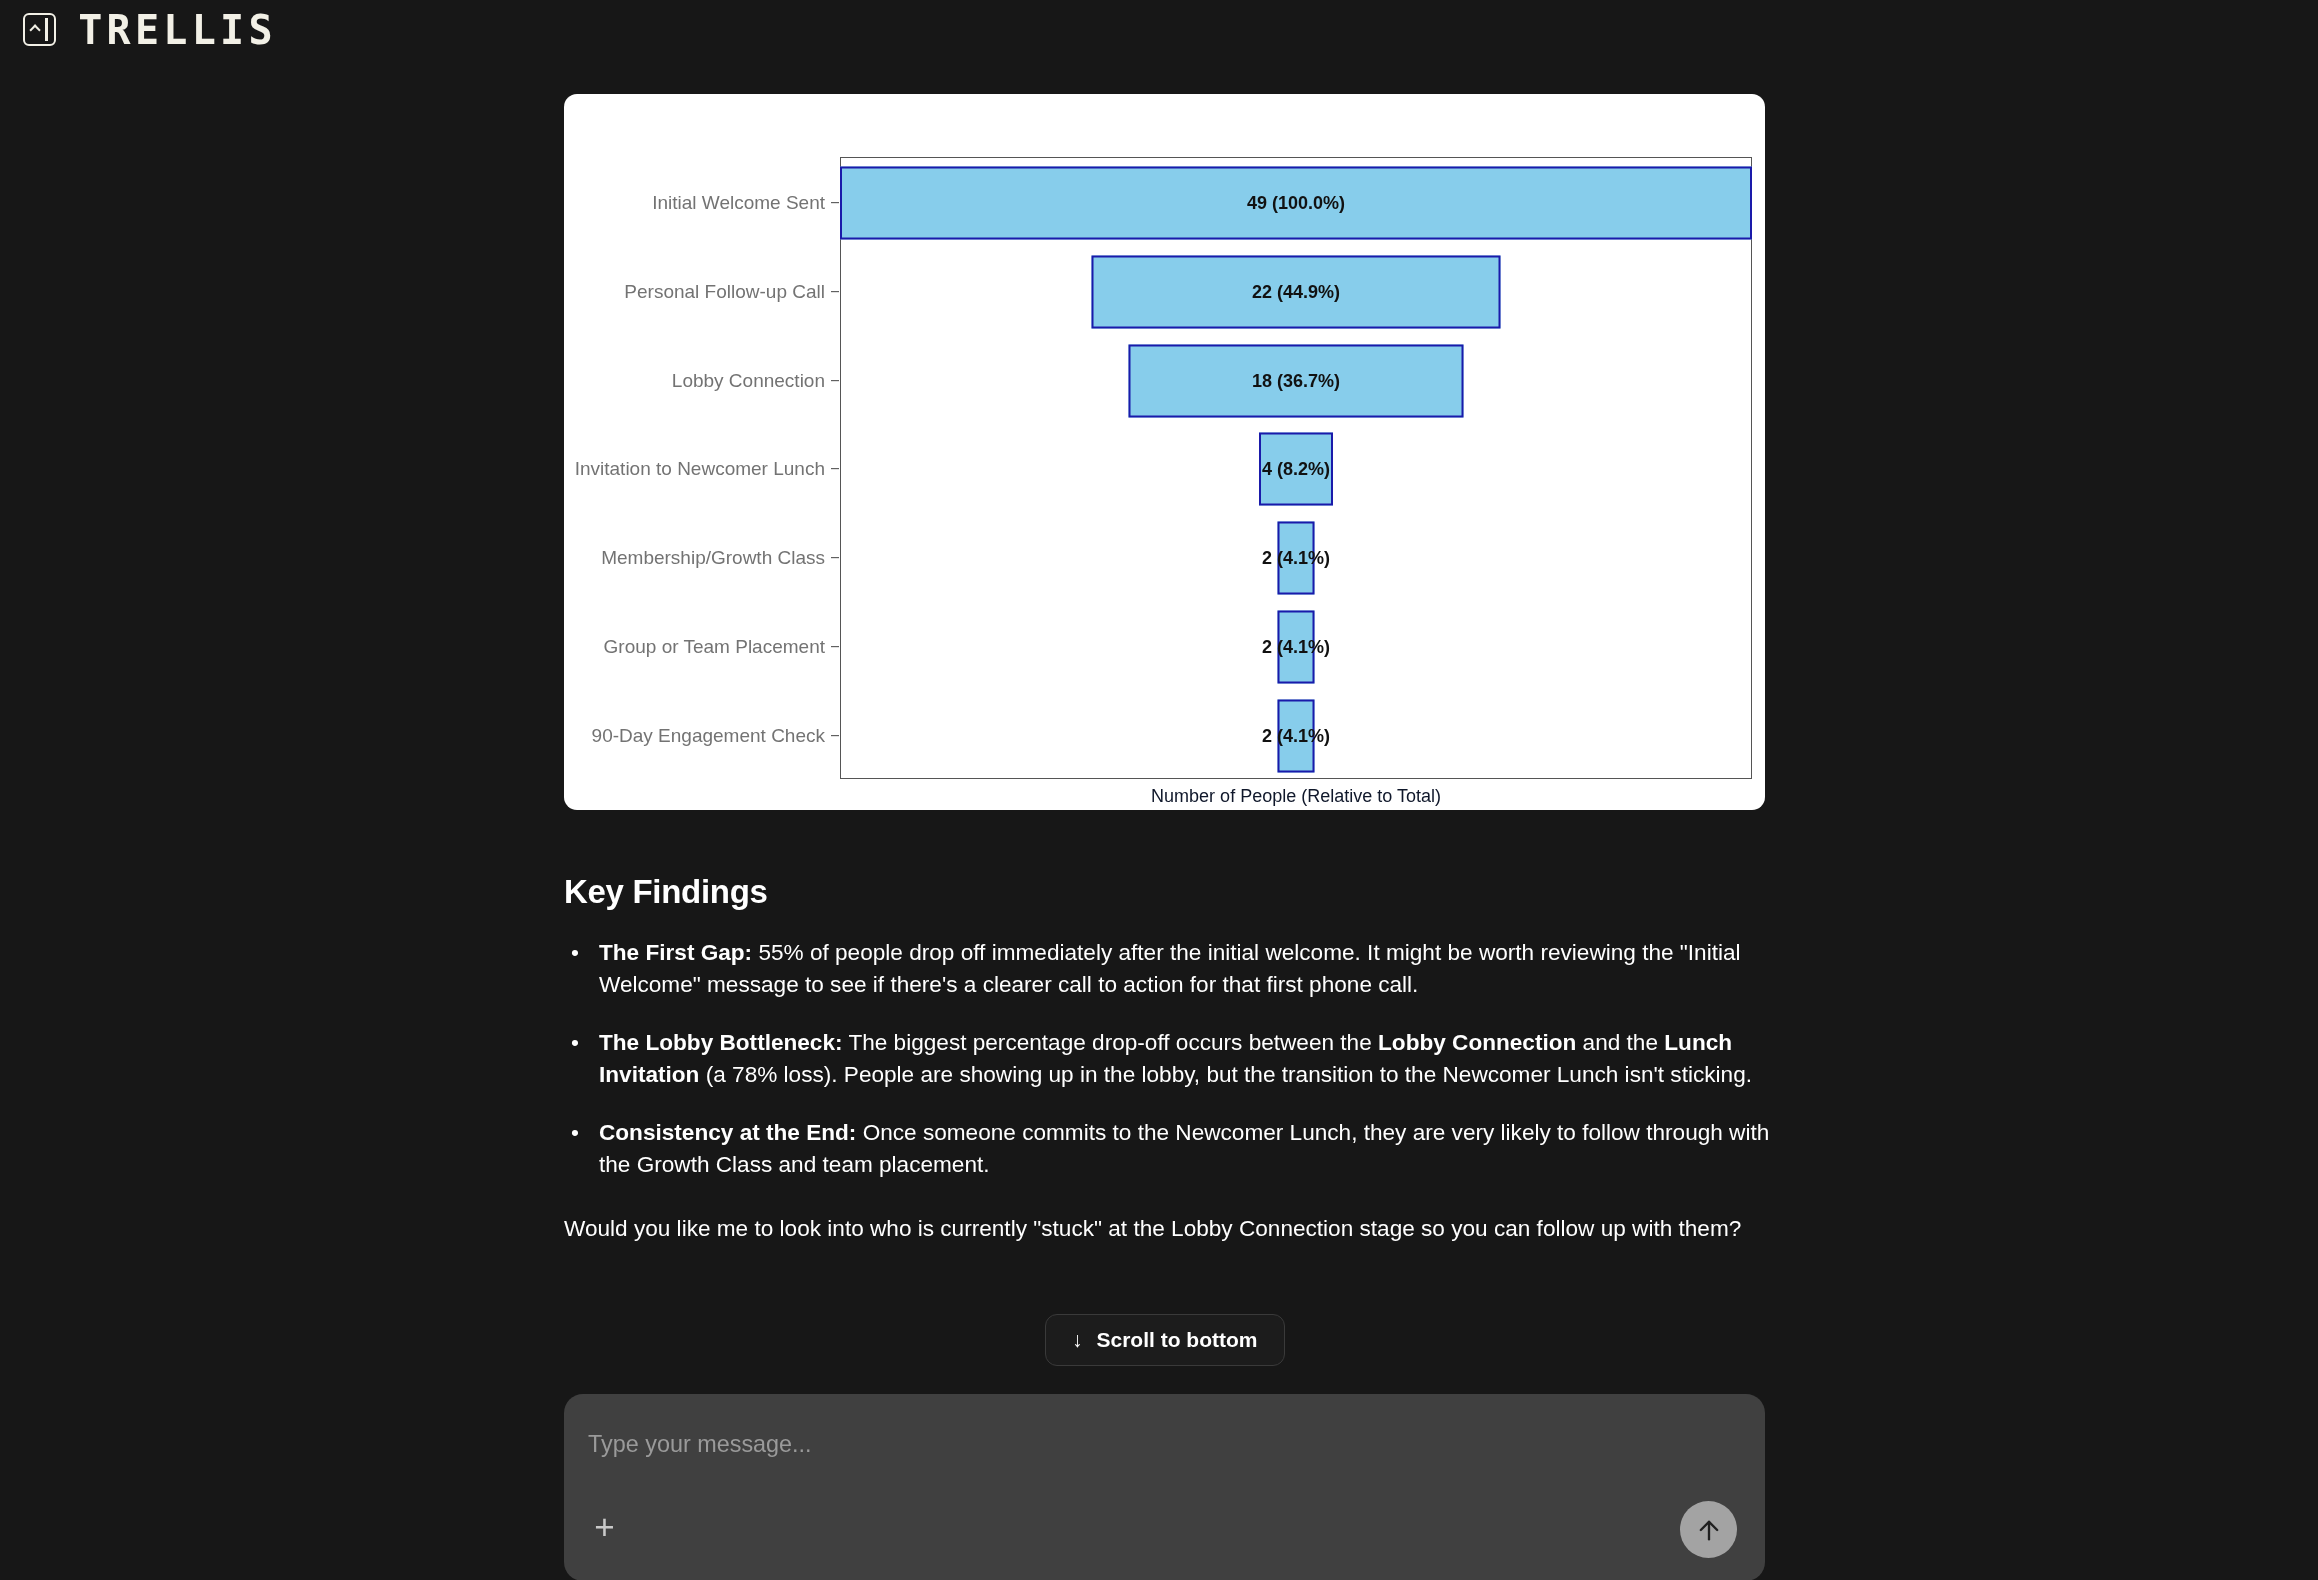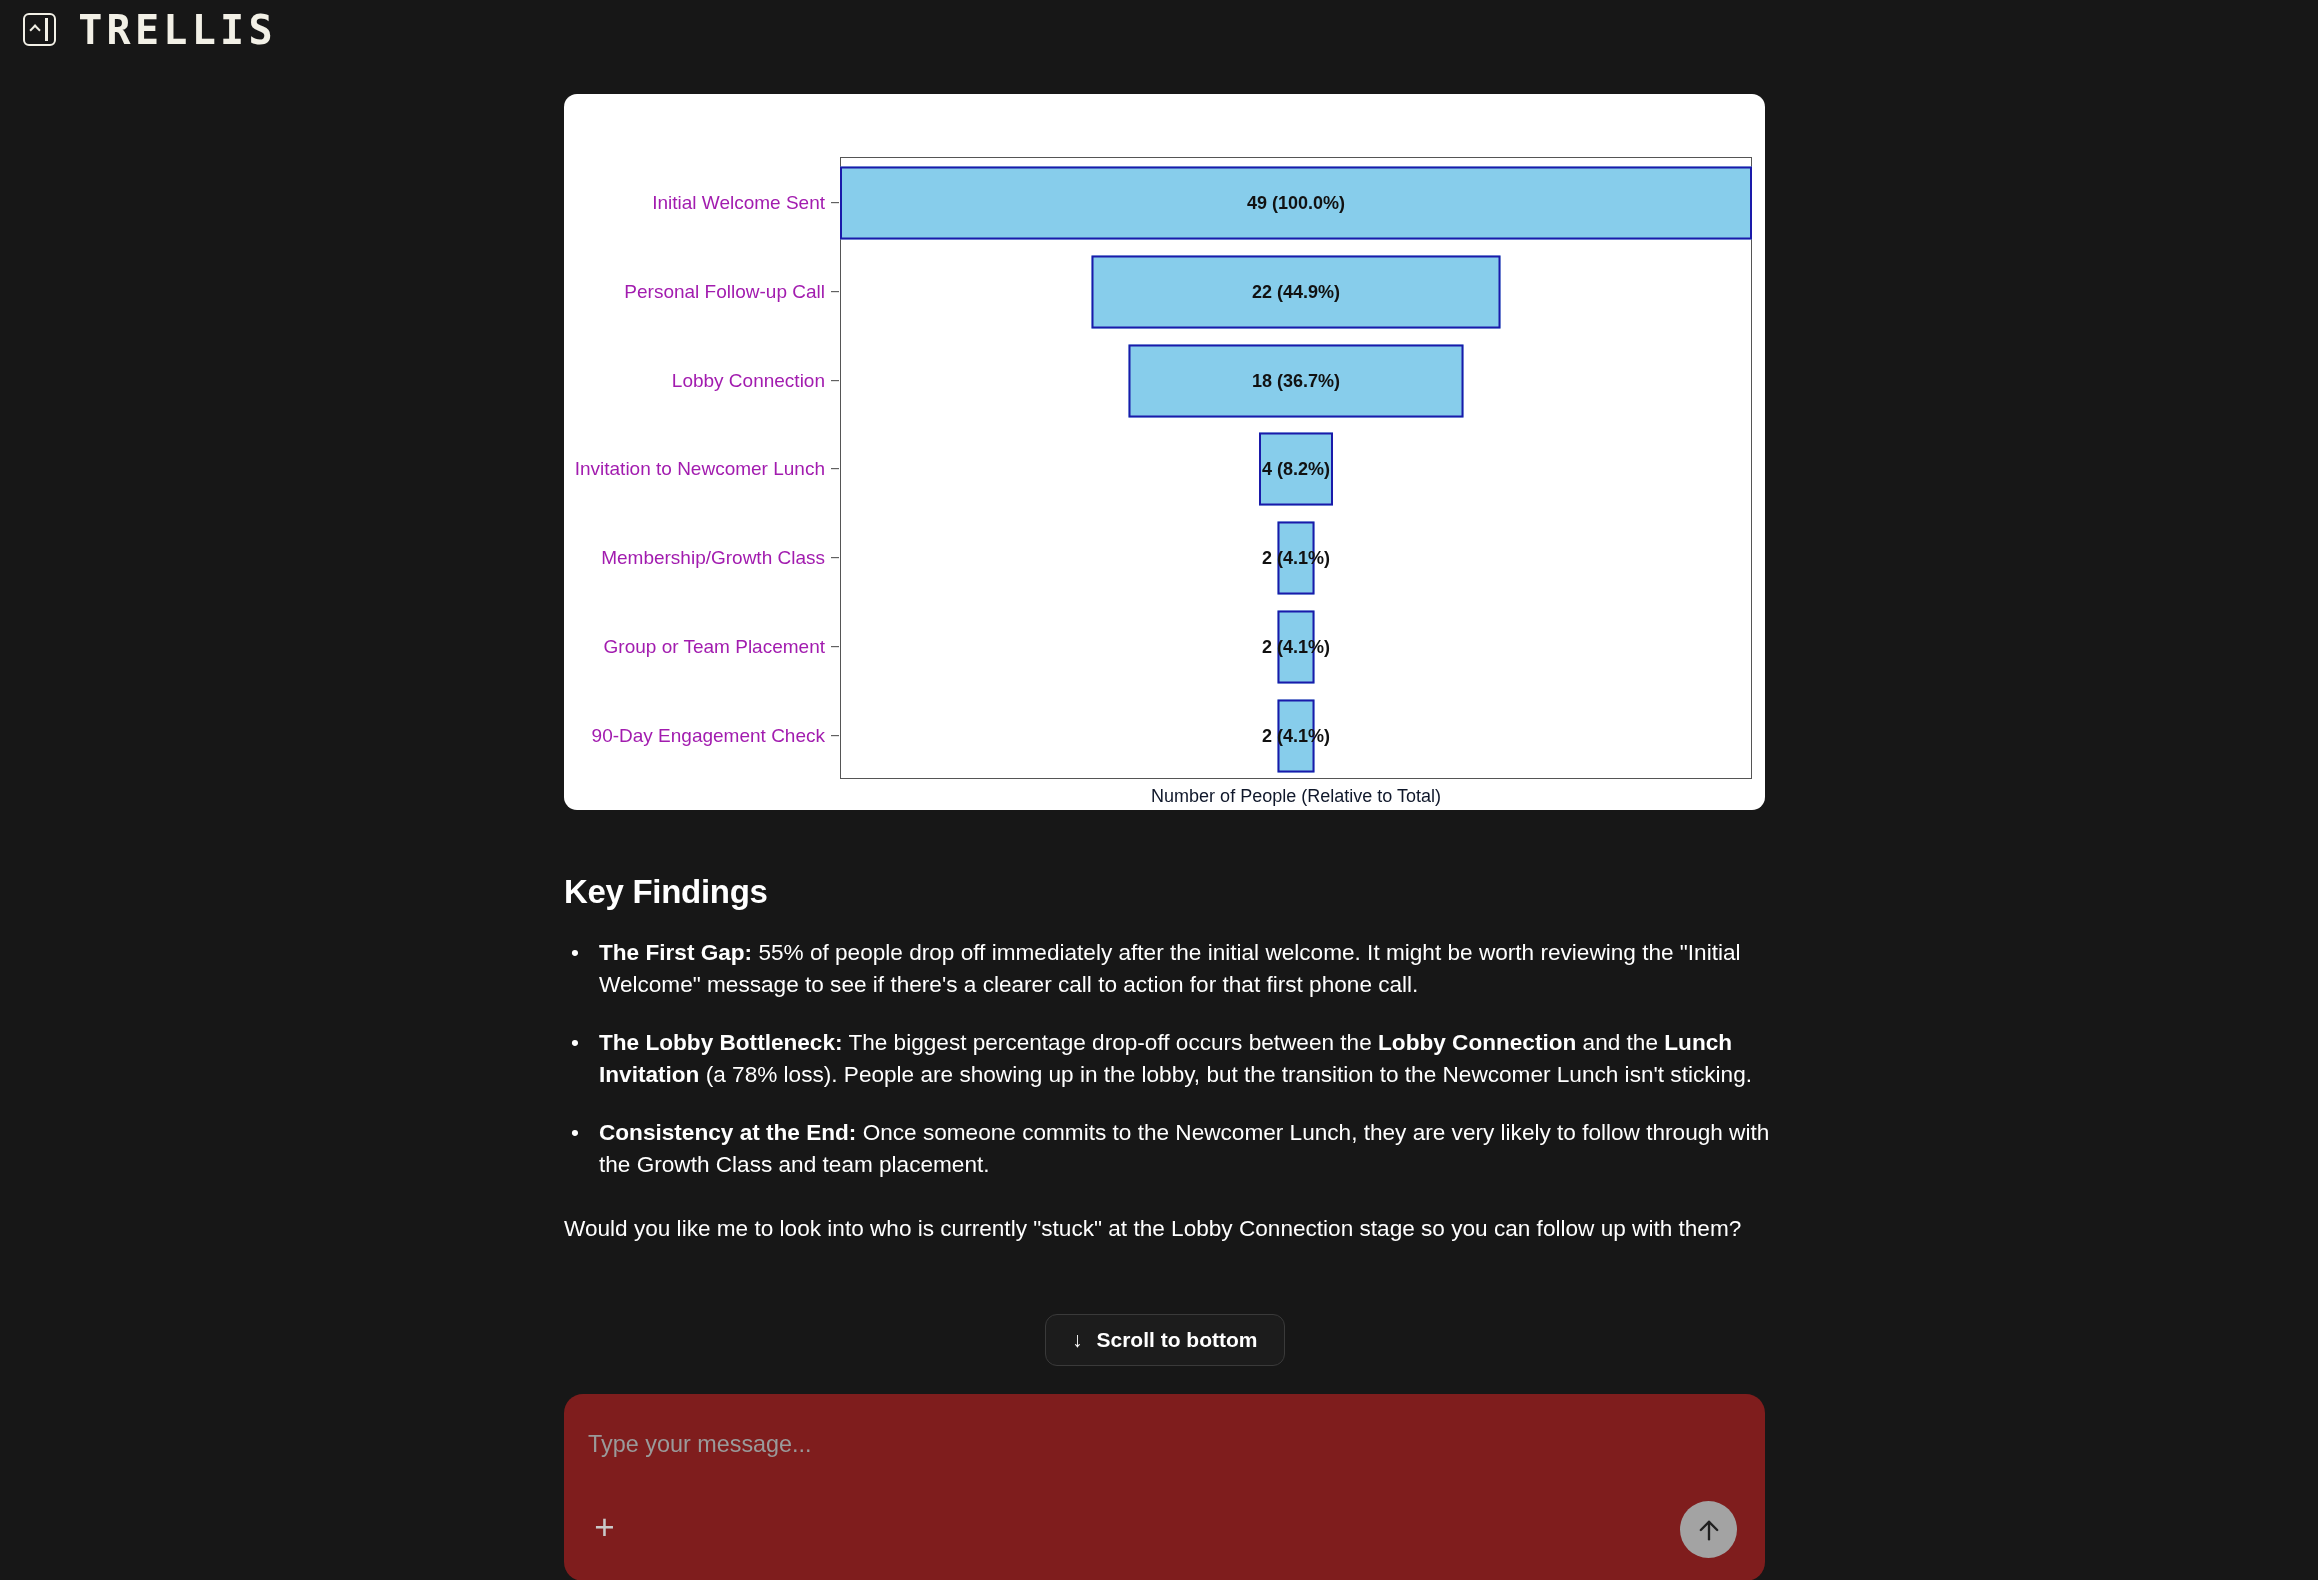--- a/index.html
+++ b/index.html
@@ -45,21 +45,21 @@
     position: absolute; left: 276px; top: 63px; width: 912px; height: 622px;
     border: 1.7px solid #555; background: #fff;
   }
   .xaxis-label {
     position: absolute; left: 276px; top: 692px; width: 912px;
     text-align: center; font-size: 18px; color: #0f172a;
   }
   .row { position: absolute; left: 0; width: 100%; height: 89px; }
   .ylabel {
     position: absolute; right: 912px; top: 50%; transform: translateY(-50%);
-    white-space: nowrap; font-size: 19px; color: #a21caf; padding-right: 14px;
+    white-space: nowrap; font-size: 19px; color: #737373; padding-right: 14px;
   }
   .ylabel::after {
     content: ""; position: absolute; right: 0; top: 50%; transform: translateY(-50%);
     width: 7.8px; height: 1.7px; background: #444;
   }
   .bar {
     position: absolute; top: 50%; left: 50%;
     transform: translate(-50%, -50%);
     height: 73px; background: #87cdeb; border: 2.6px solid #1a1aaa;
   }
@@ -91,21 +91,21 @@
     position: absolute; left: 1045px; top: 1314px;
     display: flex; align-items: center; gap: 14px;
     padding: 13px 26px; background: #1c1c1c; border: 0.9px solid #3a3a3a;
     border-radius: 12px; color: #fff; font-size: 21px; font-weight: 700;
     cursor: pointer;
   }
 
   
   .composer {
     position: absolute; left: 564px; top: 1394px; width: 1201px; height: 187px;
-    background: #7f1d1d; border-radius: 19px;
+    background: #404040; border-radius: 19px;
   }
   .composer-input {
     position: absolute; left: 24px; top: 37px; width: 1042px;
     background: transparent; border: none; outline: none;
     color: #e6e6e6; font-size: 23.4px; font-family: "Liberation Sans", sans-serif;
   }
   .composer-input::placeholder { color: #9a9a9a; }
   .plus-btn {
     position: absolute; left: 19px; bottom: 33px; width: 43px; height: 43px;
     display: flex; align-items: center; justify-content: center;

